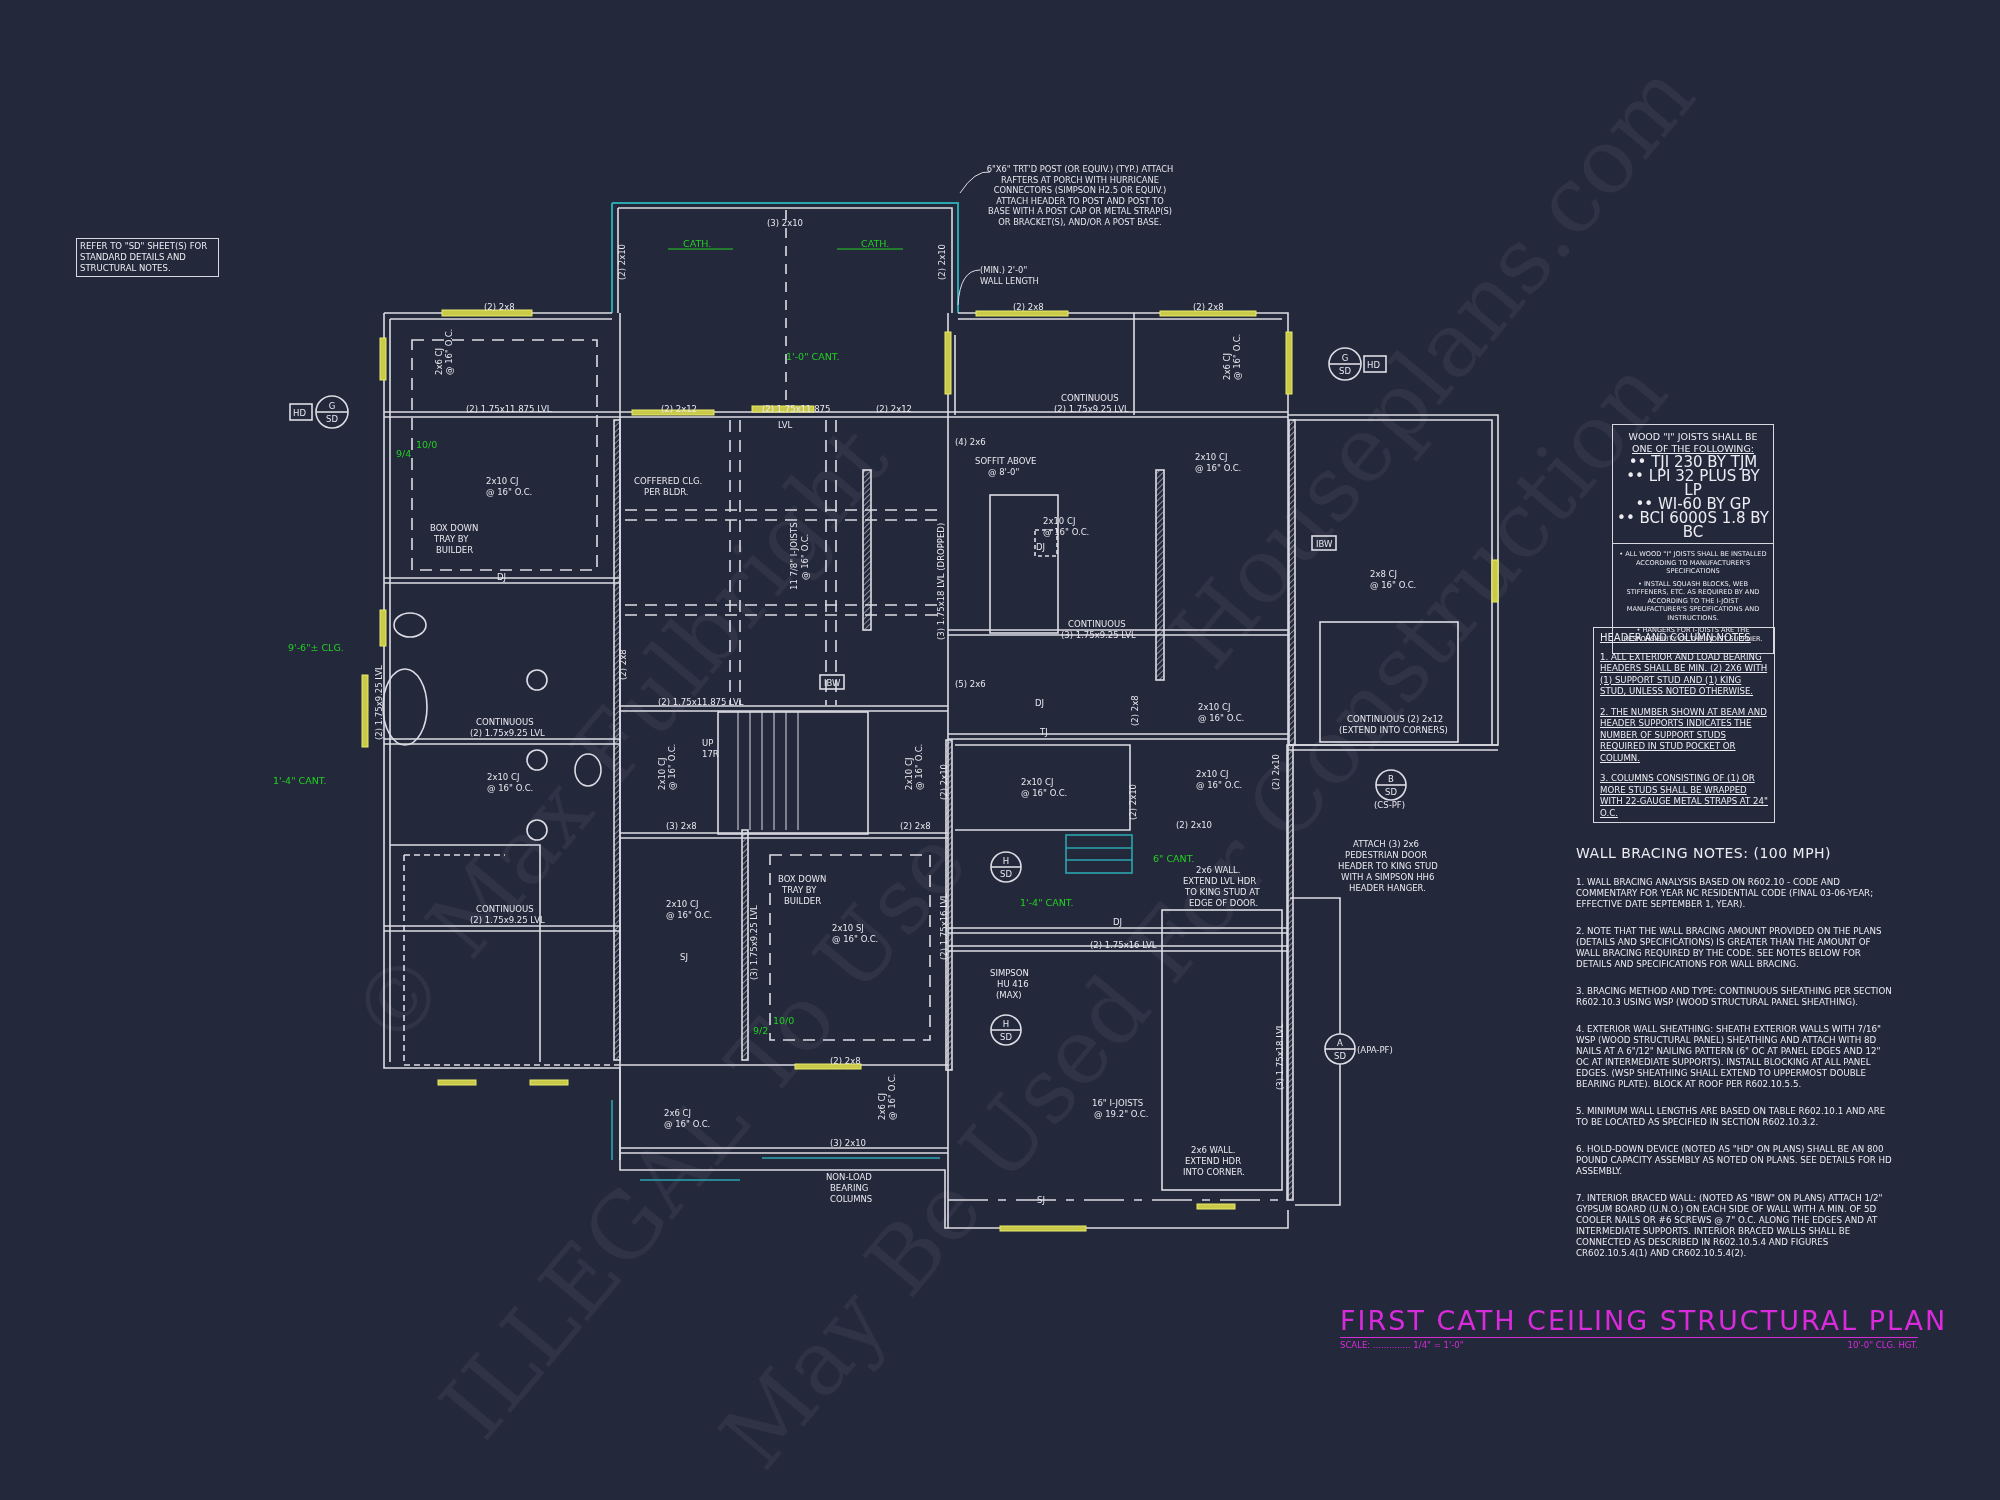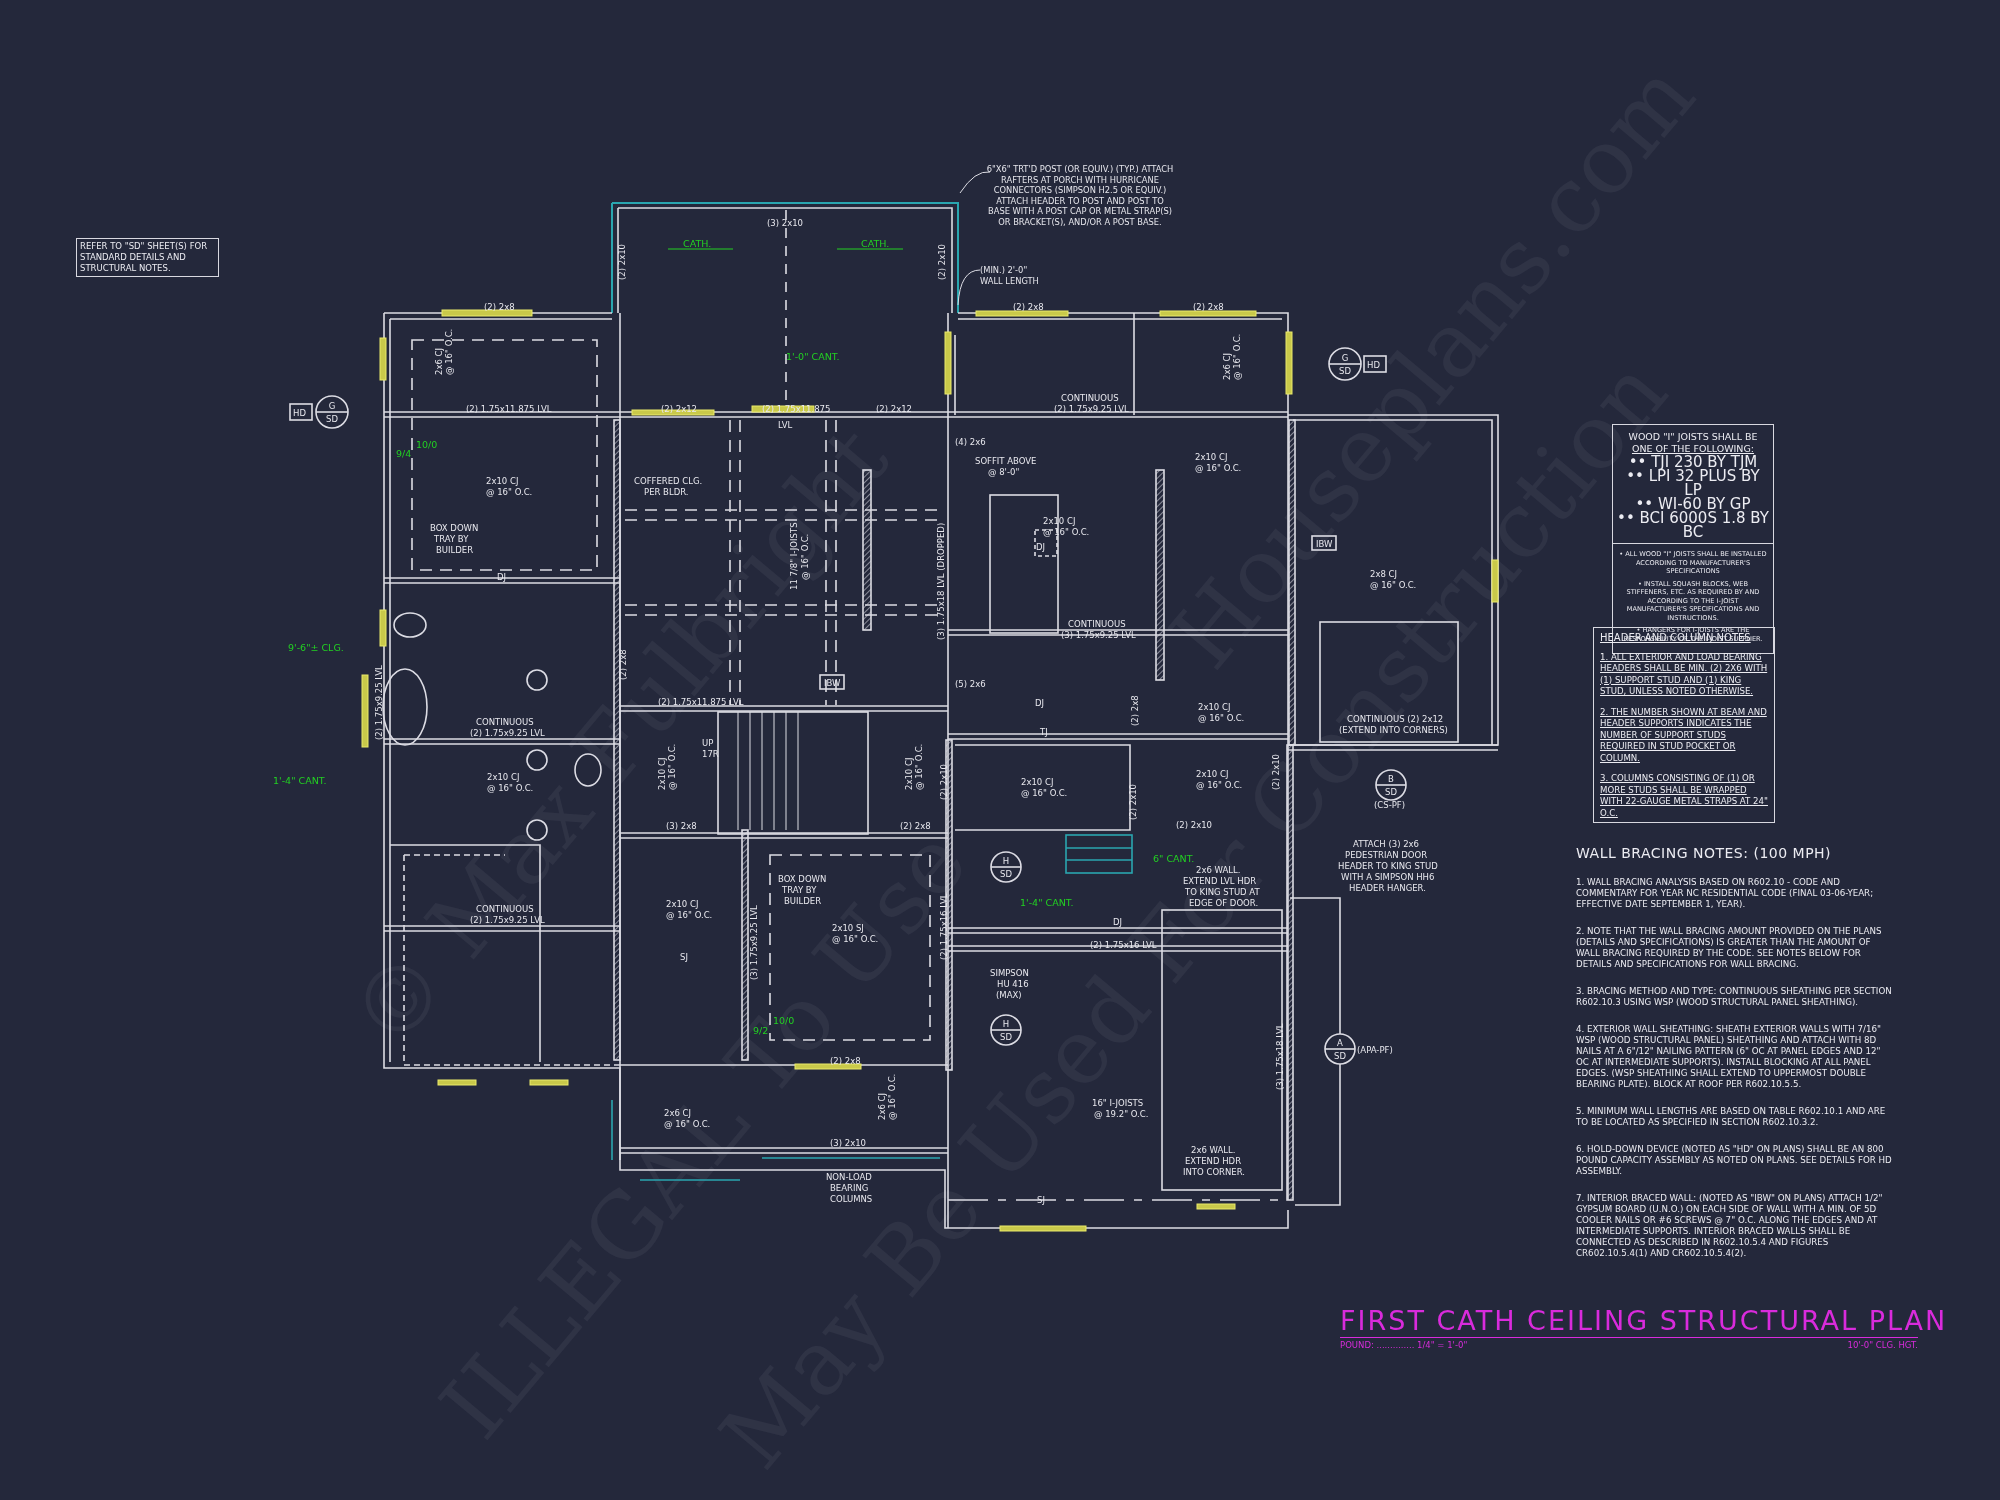--- a/index.html
+++ b/index.html
@@ -389,20 +389,20 @@
     <p>4. EXTERIOR WALL SHEATHING: SHEATH EXTERIOR WALLS WITH 7/16" WSP (WOOD STRUCTURAL PANEL) SHEATHING AND ATTACH WITH 8d NAILS AT A 6"/12" NAILING PATTERN (6" OC AT PANEL EDGES AND 12" OC AT INTERMEDIATE SUPPORTS). INSTALL BLOCKING AT ALL PANEL EDGES. (WSP SHEATHING SHALL EXTEND TO UPPERMOST DOUBLE BEARING PLATE). BLOCK AT ROOF PER R602.10.5.5.</p>
     <p>5. MINIMUM WALL LENGTHS ARE BASED ON TABLE R602.10.1 AND ARE TO BE LOCATED AS SPECIFIED IN SECTION R602.10.3.2.</p>
     <p>6. HOLD-DOWN DEVICE (NOTED AS "HD" ON PLANS) SHALL BE AN 800 POUND CAPACITY ASSEMBLY AS NOTED ON PLANS. SEE DETAILS FOR HD ASSEMBLY.</p>
     <p>7. INTERIOR BRACED WALL: (NOTED AS "IBW" ON PLANS) ATTACH 1/2" GYPSUM BOARD (U.N.O.) ON EACH SIDE OF WALL WITH A MIN. OF 5d COOLER NAILS OR #6 SCREWS @ 7" O.C. ALONG THE EDGES AND AT INTERMEDIATE SUPPORTS. INTERIOR BRACED WALLS SHALL BE CONNECTED AS DESCRIBED IN R602.10.5.4 AND FIGURES CR602.10.5.4(1) AND CR602.10.5.4(2).</p>
   </div>
 
   <div class="title-block">
     <div class="t">FIRST CATH CEILING STRUCTURAL PLAN</div>
     <div class="row">
       <span>
-        <span>POUND:</span>
+        <span>SCALE:</span>
         <span>..............</span>
         <span>1/4" = 1'-0"</span>
       </span>
       <span>10'-0" CLG. HGT.</span>
     </div>
   </div>
 </div>
 
 </body></html>

